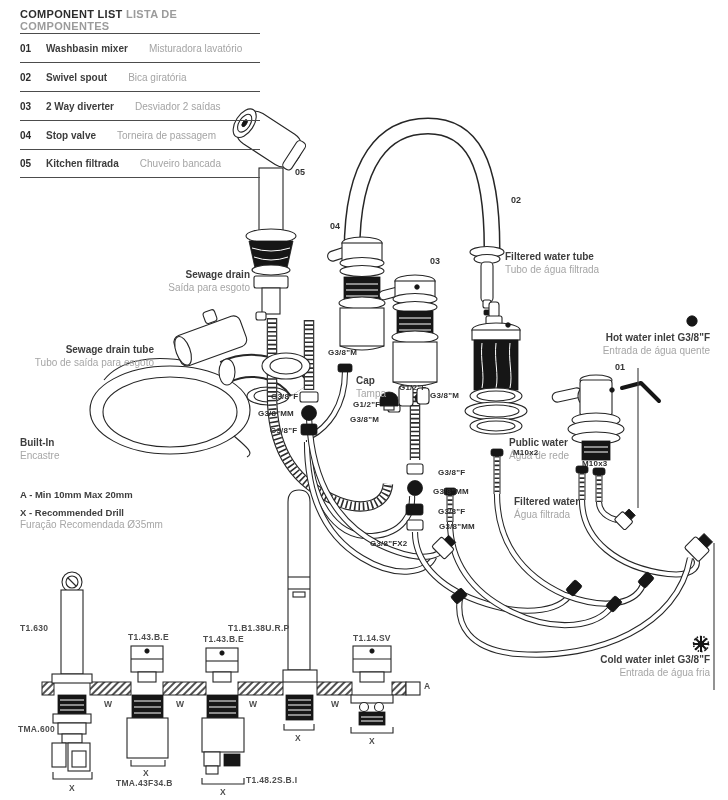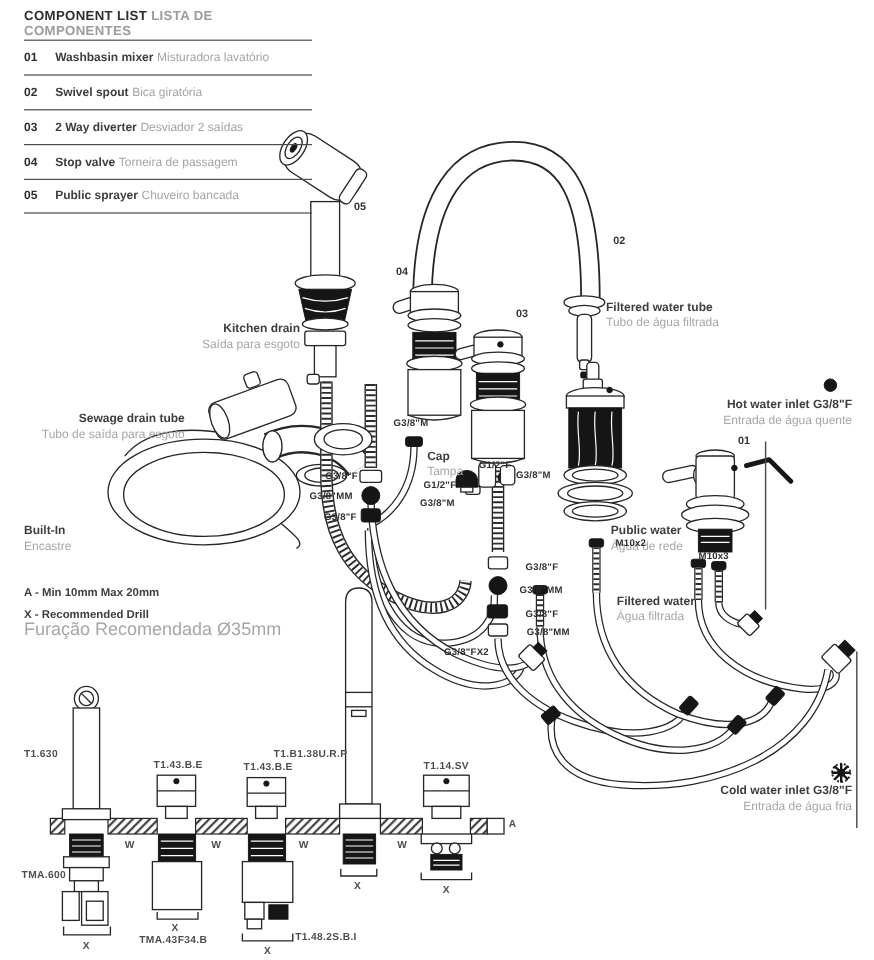--- a/index.html
+++ b/index.html
@@ -21,35 +21,35 @@
   .ref{fill:none;stroke:#4a4a4a;stroke-width:1.2}
 
   
   .clist{position:absolute;left:20px;top:8px;width:240px}
   .clist .title{font-size:11px;letter-spacing:.3px;height:25px}
   .t-en{font-weight:bold;color:#2d2d2d}
   .t-pt{font-weight:bold;color:#9b9b9b}
   .crow{display:flex;align-items:center;height:29px;border-top:1.4px solid #4c4c4c;font-size:10px;white-space:nowrap}
   .crow:last-child{border-bottom:1.4px solid #4c4c4c}
   .num{font-weight:bold;color:#2d2d2d;width:26px;flex:none}
-  .n-en{font-weight:bold;color:#3d3d3d;margin-right:3px}
+  .n-en{font-weight:bold;color:#3d3d3d;margin-right:21px}
   .n-pt{color:#a4a4a4}
 
   
   .lbl{position:absolute;line-height:13px;white-space:nowrap}
   .lbl .en{font-weight:bold;color:#3d3d3d;font-size:10px}
   .lbl .pt{color:#a6a6a6;font-size:10px}
   .right{text-align:right}
   .thread{position:absolute;font-size:8px;font-weight:bold;color:#2f2f2f;letter-spacing:.2px;white-space:nowrap}
   .code{position:absolute;font-size:8.5px;font-weight:bold;color:#4e4e4e;letter-spacing:.3px;white-space:nowrap}
   .callout{position:absolute;font-size:9px;font-weight:bold;color:#333}
   .dim{position:absolute;font-size:8.5px;font-weight:bold;color:#4e4e4e}
   .note{position:absolute;left:20px;line-height:11.5px;white-space:nowrap}
   .note .b{font-weight:bold;color:#3d3d3d;font-size:9.5px}
-  .note .s{color:#a6a6a6;font-size:15px}
+  .note .s{color:#a6a6a6;font-size:10px}
 </style>
 </head>
 <body>
 
 <div class="canvas">
 
   <svg class="art" width="728" height="800" viewBox="0 0 728 800">
     <defs>
       <pattern id="hatch" patternUnits="userSpaceOnUse" width="5" height="5" patternTransform="rotate(45)">
         <rect width="5" height="5" fill="#fff"></rect>
@@ -379,32 +379,32 @@
     <div class="crow">
       <span class="num">03</span>
       <span><span class="n-en">2 Way diverter</span><span class="n-pt">Desviador 2 saídas</span></span>
     </div>
     <div class="crow">
       <span class="num">04</span>
       <span><span class="n-en">Stop valve</span><span class="n-pt">Torneira de passagem</span></span>
     </div>
     <div class="crow">
       <span class="num">05</span>
-      <span><span class="n-en">Public sprayer</span><span class="n-pt">Chuveiro bancada</span></span>
+      <span><span class="n-en">Kitchen filtrada</span><span class="n-pt">Chuveiro bancada</span></span>
     </div>
   </div>
 
   <div class="callout" style="left:615px;top:362px">01</div>
   <div class="callout" style="left:511px;top:195px">02</div>
   <div class="callout" style="left:430px;top:256px">03</div>
   <div class="callout" style="left:330px;top:221px">04</div>
   <div class="callout" style="left:295px;top:167px">05</div>
 
   <div class="lbl right" style="right:478px;top:268px">
-    <div class="en">Kitchen  drain</div>
+    <div class="en">Sewage  drain</div>
     <div class="pt">Saída para esgoto</div>
   </div>
   <div class="lbl" style="left:505px;top:250px">
     <div class="en">Filtered water tube</div>
     <div class="pt">Tubo de água filtrada</div>
   </div>
   <div class="lbl right" style="right:574px;top:343px">
     <div class="en">Sewage  drain tube</div>
     <div class="pt">Tubo de saída para esgoto</div>
   </div>

